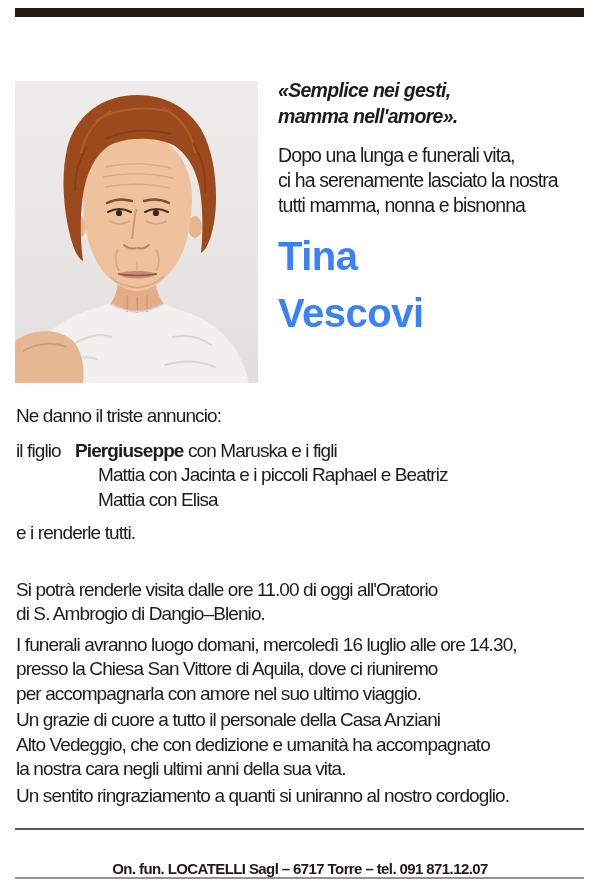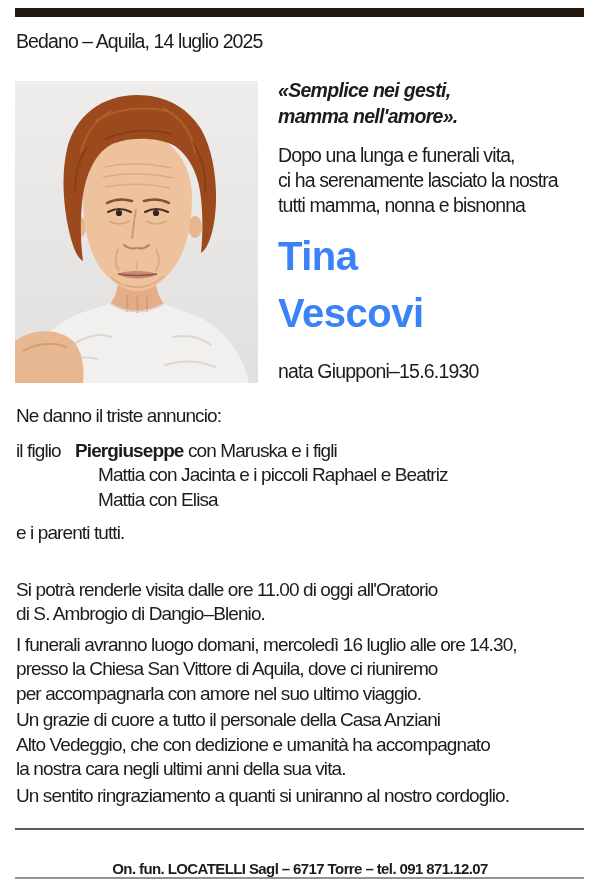--- a/index.html
+++ b/index.html
@@ -34,21 +34,20 @@
   .footerline{position:absolute;left:0;top:843px;width:600px;text-align:center;
     font-weight:700;font-size:15px;letter-spacing:-0.6px;white-space:nowrap;margin-top:17px;}
 </style>
 </head>
 <body>
 
 <div class="page">
 
   <div class="topbar"></div>
 
-  <div class="dateline">Bedano – Aquila, 14 luglio 2025</div>
 
   <div class="photo" role="img" aria-label="Ritratto di Tina Vescovi">
     <svg viewBox="0 0 243 302" xmlns="http://www.w3.org/2000/svg">
       <defs>
         <linearGradient id="bgG" x1="0" y1="0" x2="0" y2="1">
           <stop offset="0" stop-color="#efedec"></stop>
           <stop offset="1" stop-color="#e2e0de"></stop>
         </linearGradient>
       </defs>
       <rect width="243" height="302" fill="url(#bgG)"></rect>
@@ -102,36 +101,35 @@
     </div>
     <div class="intro">
       <div class="line">Dopo una lunga e funerali vita,</div>
       <div class="line">ci ha serenamente lasciato la nostra</div>
       <div class="line">tutti mamma, nonna e bisnonna</div>
     </div>
     <div class="deceased-name">
       <div class="line">Tina</div>
       <div class="line">Vescovi</div>
     </div>
-    <div class="nata">nata Giupponi–15.6.1930</div>
   </div>
 
   <div class="bodytext">
     <div class="line">Ne danno il triste annuncio:</div>
 
     <div class="family">
       <div class="family-label">il figlio</div>
       <div class="family-names">
         <div class="line"><b>Piergiuseppe</b><span> con Maruska e i figli</span></div>
         <div class="line nested">Mattia con Jacinta e i piccoli Raphael e Beatriz</div>
         <div class="line nested">Mattia con Elisa</div>
       </div>
     </div>
 
-    <div class="closing line">e i parenti tutti.</div>
+    <div class="closing line">e i renderle tutti.</div>
 
     <div class="p-visit">
       <div class="line">Si potrà renderle visita dalle ore 11.00 di oggi all'Oratorio</div>
       <div class="line">di S. Ambrogio di Dangio–Blenio.</div>
     </div>
 
     <div class="p-funeral">
       <div class="line">I funerali avranno luogo domani, mercoledì 16 luglio alle ore 14.30,</div>
       <div class="line">presso la Chiesa San Vittore di Aquila, dove ci riuniremo</div>
       <div class="line">per accompagnarla con amore nel suo ultimo viaggio.</div>

